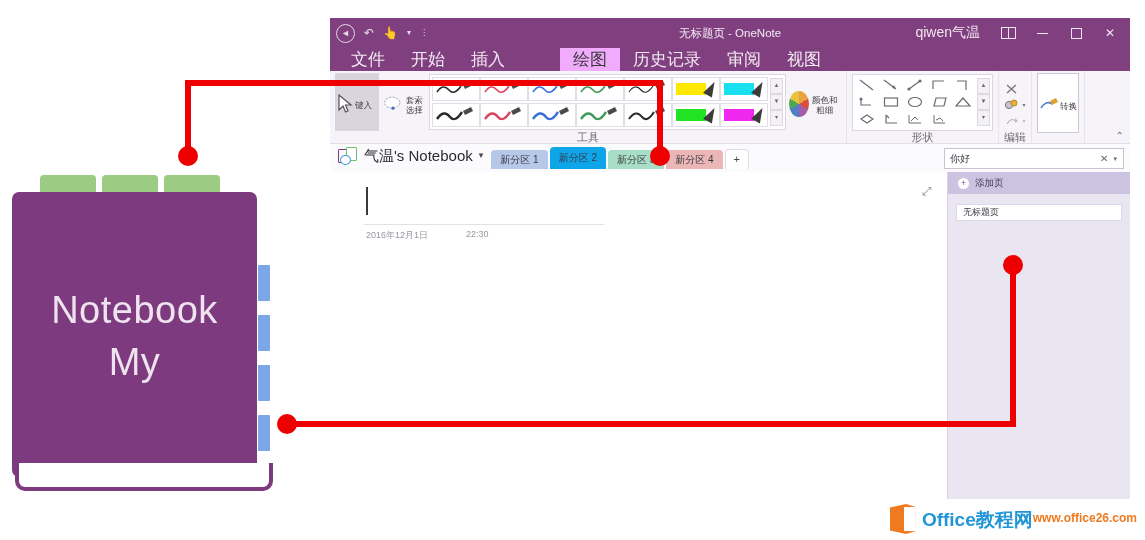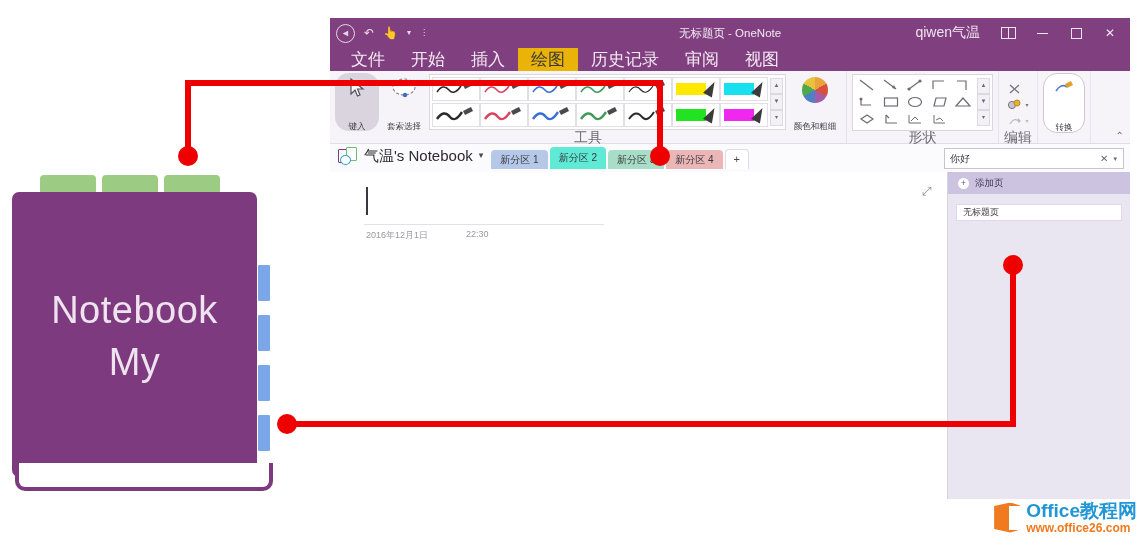--- a/index.html
+++ b/index.html
@@ -37,32 +37,32 @@
   .tb-user{color:#f0e4f0;font-size:14px;padding:0 10px;}
   .tb-btn{width:32px;height:30px;display:flex;align-items:center;justify-content:center;
     color:#f0e4f0;font-size:12px;}
   .tb-sq{width:9px;height:9px;border:1.3px solid #f0e4f0;}
   .tb-min{width:11px;height:0;border-top:1.3px solid #f0e4f0;}
   .tb-book{width:13px;height:10px;border:1.3px solid #f0e4f0;position:relative;}
   .tb-book:after{content:"";position:absolute;left:50%;top:0;bottom:0;width:1px;background:#f0e4f0;}
 
   .ribbon-tabs{height:23px;background:#80407f;position:relative;padding-left:8px;display:flex;align-items:flex-end;}
   .rtab{height:23px;line-height:23px;padding:0 13px;font-size:17px;color:#f3e9f3;white-space:nowrap;}
-  .rtab.active{background:#eab308;color:#3a3a3a;}
+  .rtab.active{background:#f0abfc;color:#3a3a3a;margin-left:42px;}
 
   .ribbon{position:relative;height:72px;background:#f6f4f8;border-bottom:1px solid #e2dde7;
     display:flex;align-items:stretch;}
   .rgroup{position:relative;display:flex;flex-direction:column;align-items:center;
     padding:2px 5px 0 5px;border-right:1px solid #e7e2ec;}
   .rgroup:last-child{border-right:none;}
   .rg-body{flex:1;display:flex;align-items:center;gap:3px;}
-  .rg-label{font-size:14px;color:#6f6a74;height:12px;line-height:12px;}
-
-  .rbtn{width:44px;height:54px;display:flex;flex-direction:column;align-items:center;justify-content:space-between;
-    padding-top:4px;font-size:8.5px;color:#3f3b44;border-radius:14px;}
+  .rg-label{font-size:11px;color:#6f6a74;height:12px;line-height:12px;}
+
+  .rbtn{width:44px;height:54px;display:flex;flex-direction:row;align-items:center;justify-content:flex-start;
+    padding-top:4px;font-size:8.5px;color:#3f3b44;}
   .rbtn.sel{background:#d9d4de;}
   .rbtn .lbl{margin-top:2px;text-align:center;line-height:10px;}
 
   .pen-gallery{display:flex;align-items:center;background:#fff;border:1px solid #dcd6e0;padding:2px;}
   .pen-col{display:flex;flex-direction:column;gap:2px;}
   .pen-cell{width:46px;height:22px;border:1px solid #e2dde7;background:#fff;position:relative;overflow:hidden;}
   .pen-cell svg{position:absolute;left:2px;top:1px;}
   .gal-scroll{display:flex;flex-direction:column;justify-content:space-between;margin-left:2px;height:48px;}
   .gal-scroll span{width:11px;height:14px;border:1px solid #ded8e3;background:#f3f1f5;
     font-size:6px;line-height:12px;text-align:center;color:#6b6670;}
@@ -130,21 +130,21 @@
     padding-left:6px;line-height:14px;}
 
   
   #annotations{position:absolute;inset:0;pointer-events:none;}
 
   
   #watermark{position:absolute;right:8px;bottom:6px;display:flex;align-items:center;gap:6px;}
   .wm-logo{width:26px;height:30px;background:#f07a1f;position:relative;
     clip-path:polygon(0 12%,62% 0,100% 10%,100% 90%,62% 100%,0 88%);}
   .wm-logo:after{content:"";position:absolute;left:56%;top:10%;width:44%;height:80%;background:#fff;}
-  .wm-text{display:flex;flex-direction:column;line-height:1;}
+  .wm-text{display:flex;flex-direction:row;line-height:1;}
   .wm-t1{font-size:19px;font-weight:bold;color:#2196d6;}
   .wm-t2{font-size:12px;font-weight:bold;color:#f07a1f;margin-top:2px;}
 </style>
 </head>
 <body>
 
 <div class="root">
 
   <div id="notebook-illustration">
     <div class="nb-tab t1"></div>
@@ -469,21 +469,21 @@
     <div class="nbbar">
       <div class="nb-icon">
         <span class="b1"></span>
           <span class="b2"></span>
           <span class="b3"></span>
       </div>
       <div class="nb-name">气温's Notebook</div>
       <div class="nb-caret">▾</div>
       <div class="sec-tabs">
         <div class="sec-tab" style="background:#b6c8e8">新分区 1</div>
-        <div class="sec-tab active" style="background:#5eead4">新分区 2</div>
+        <div class="sec-tab active" style="background:#0ea5e9">新分区 2</div>
         <div class="sec-tab" style="background:#a8ddc8">新分区 3</div>
         <div class="sec-tab" style="background:#eab6b6">新分区 4</div>
         <div class="sec-add">+</div>
       </div>
 
       <div class="searchbox">
         <div class="txt" placeholder="搜索">你好</div>
         <div class="x">✕</div>
         <div class="cv">▾</div>
       </div>

